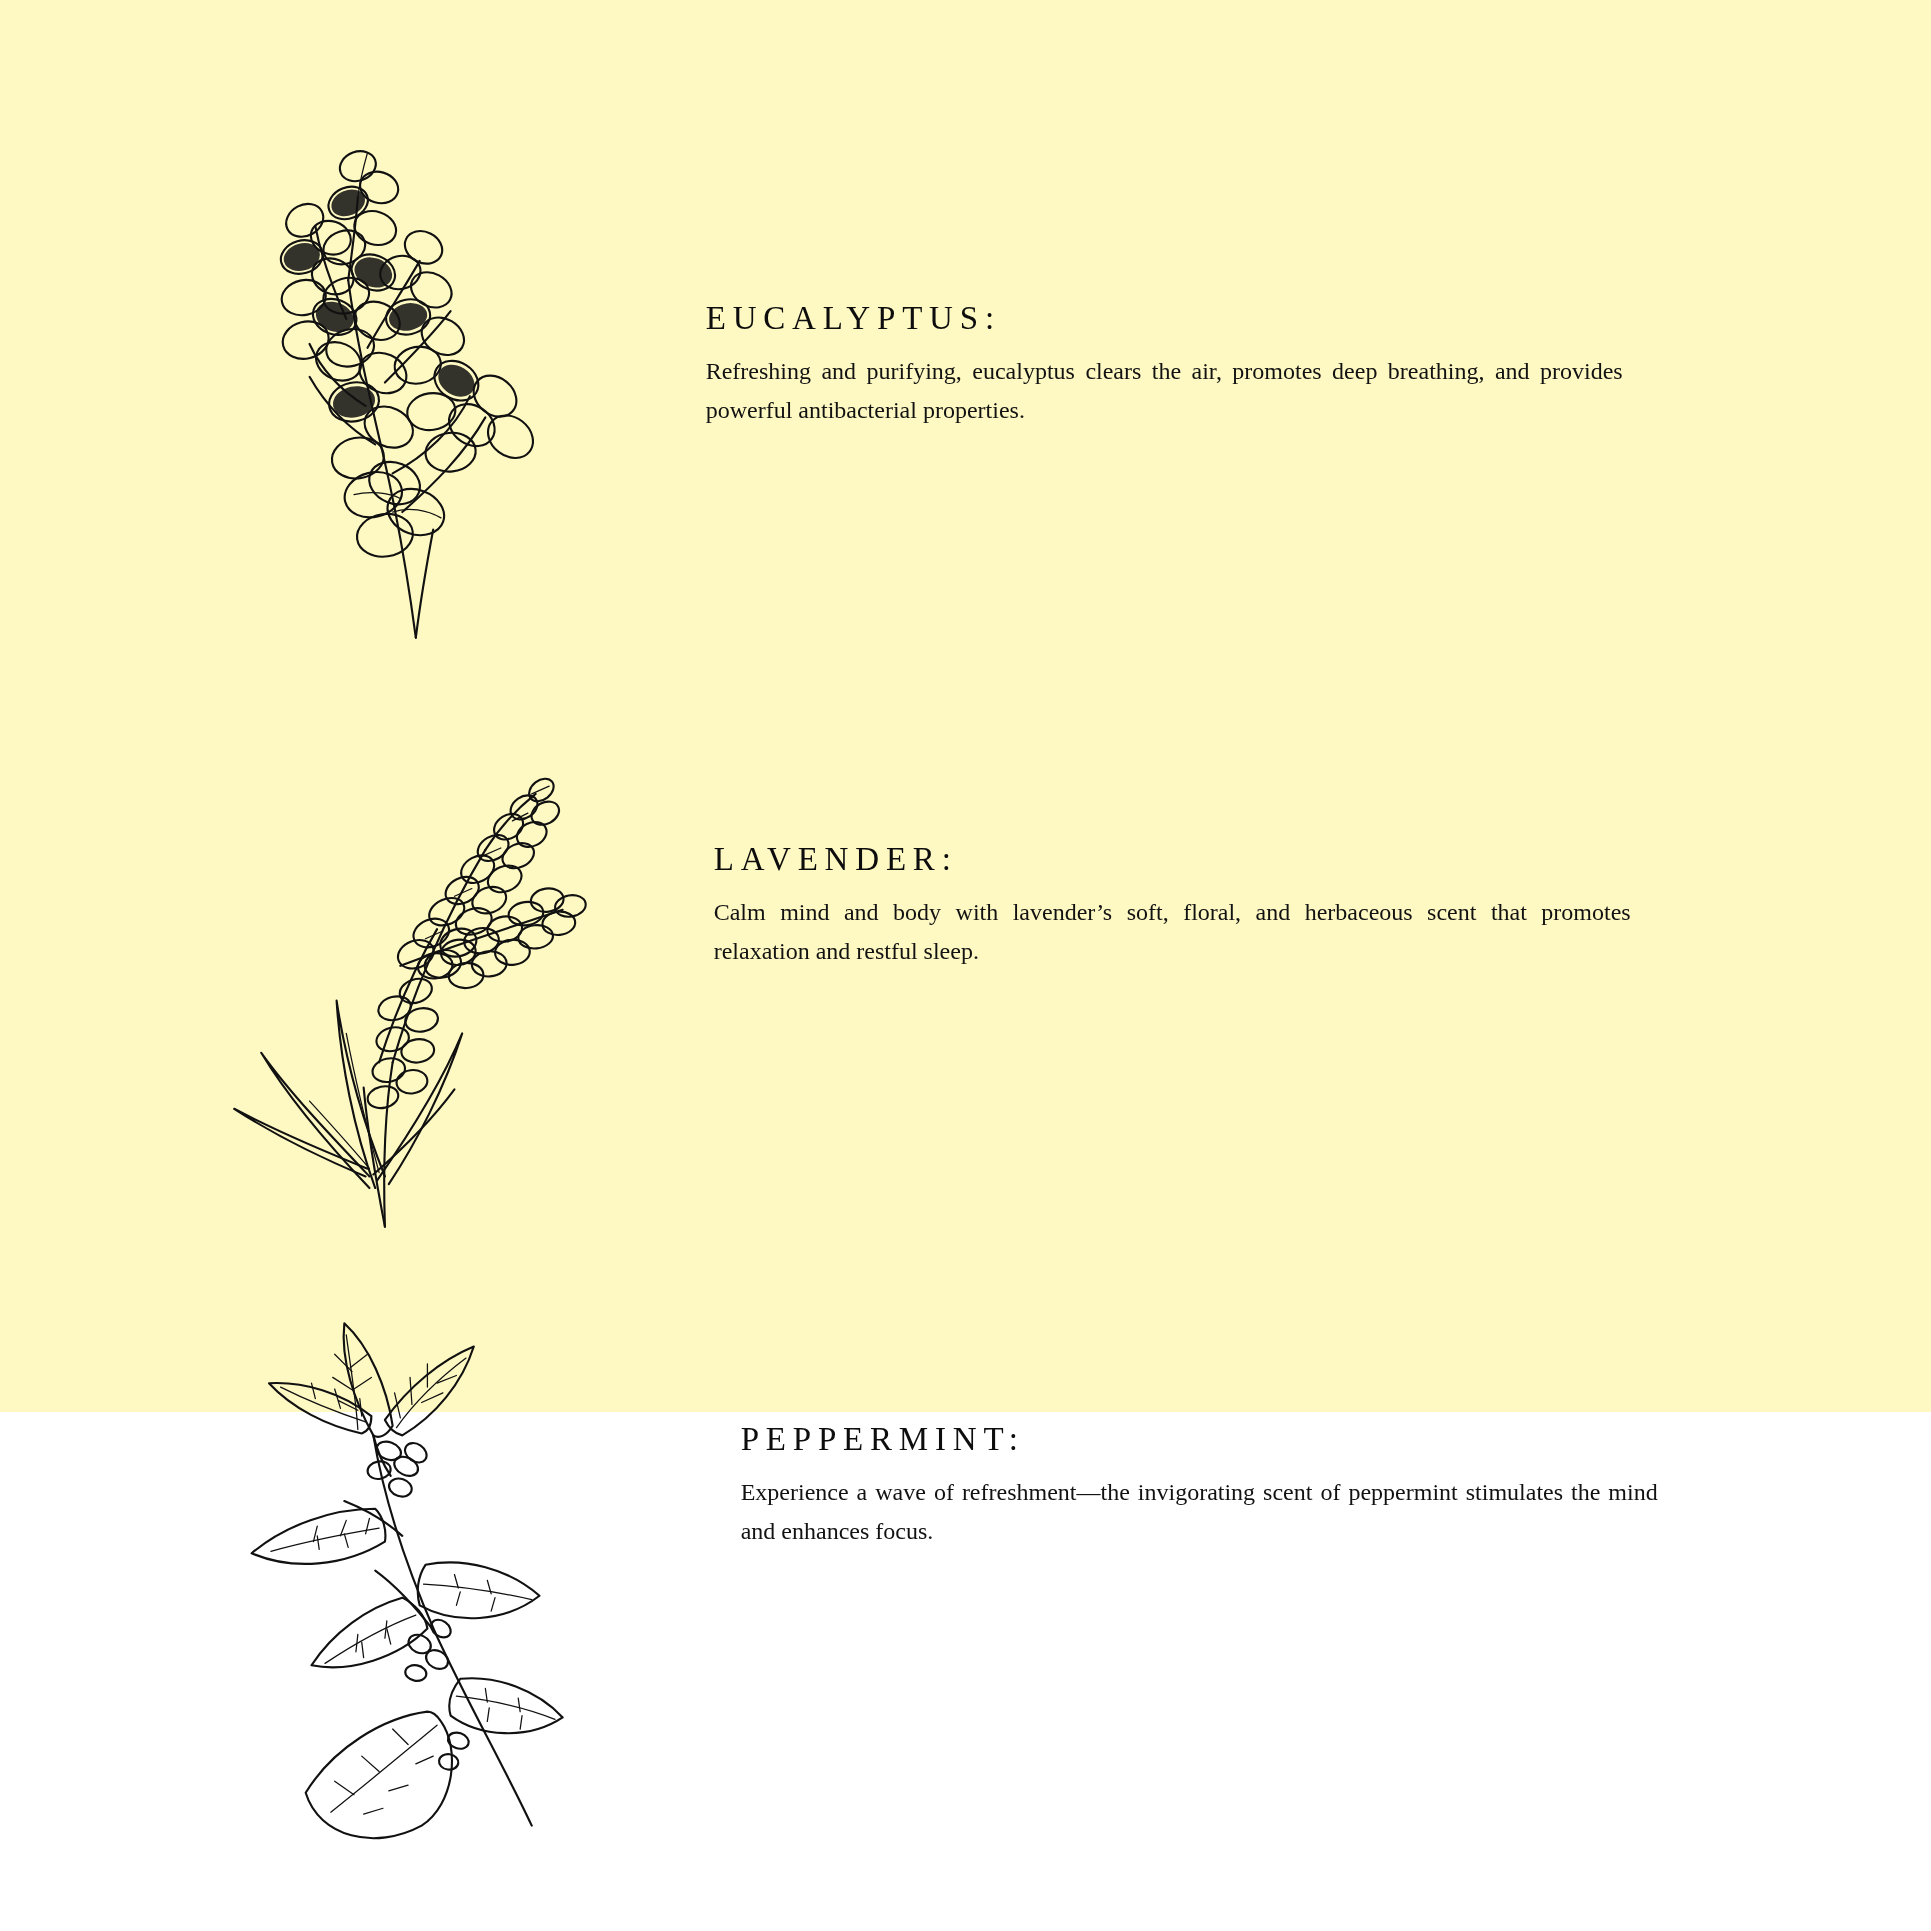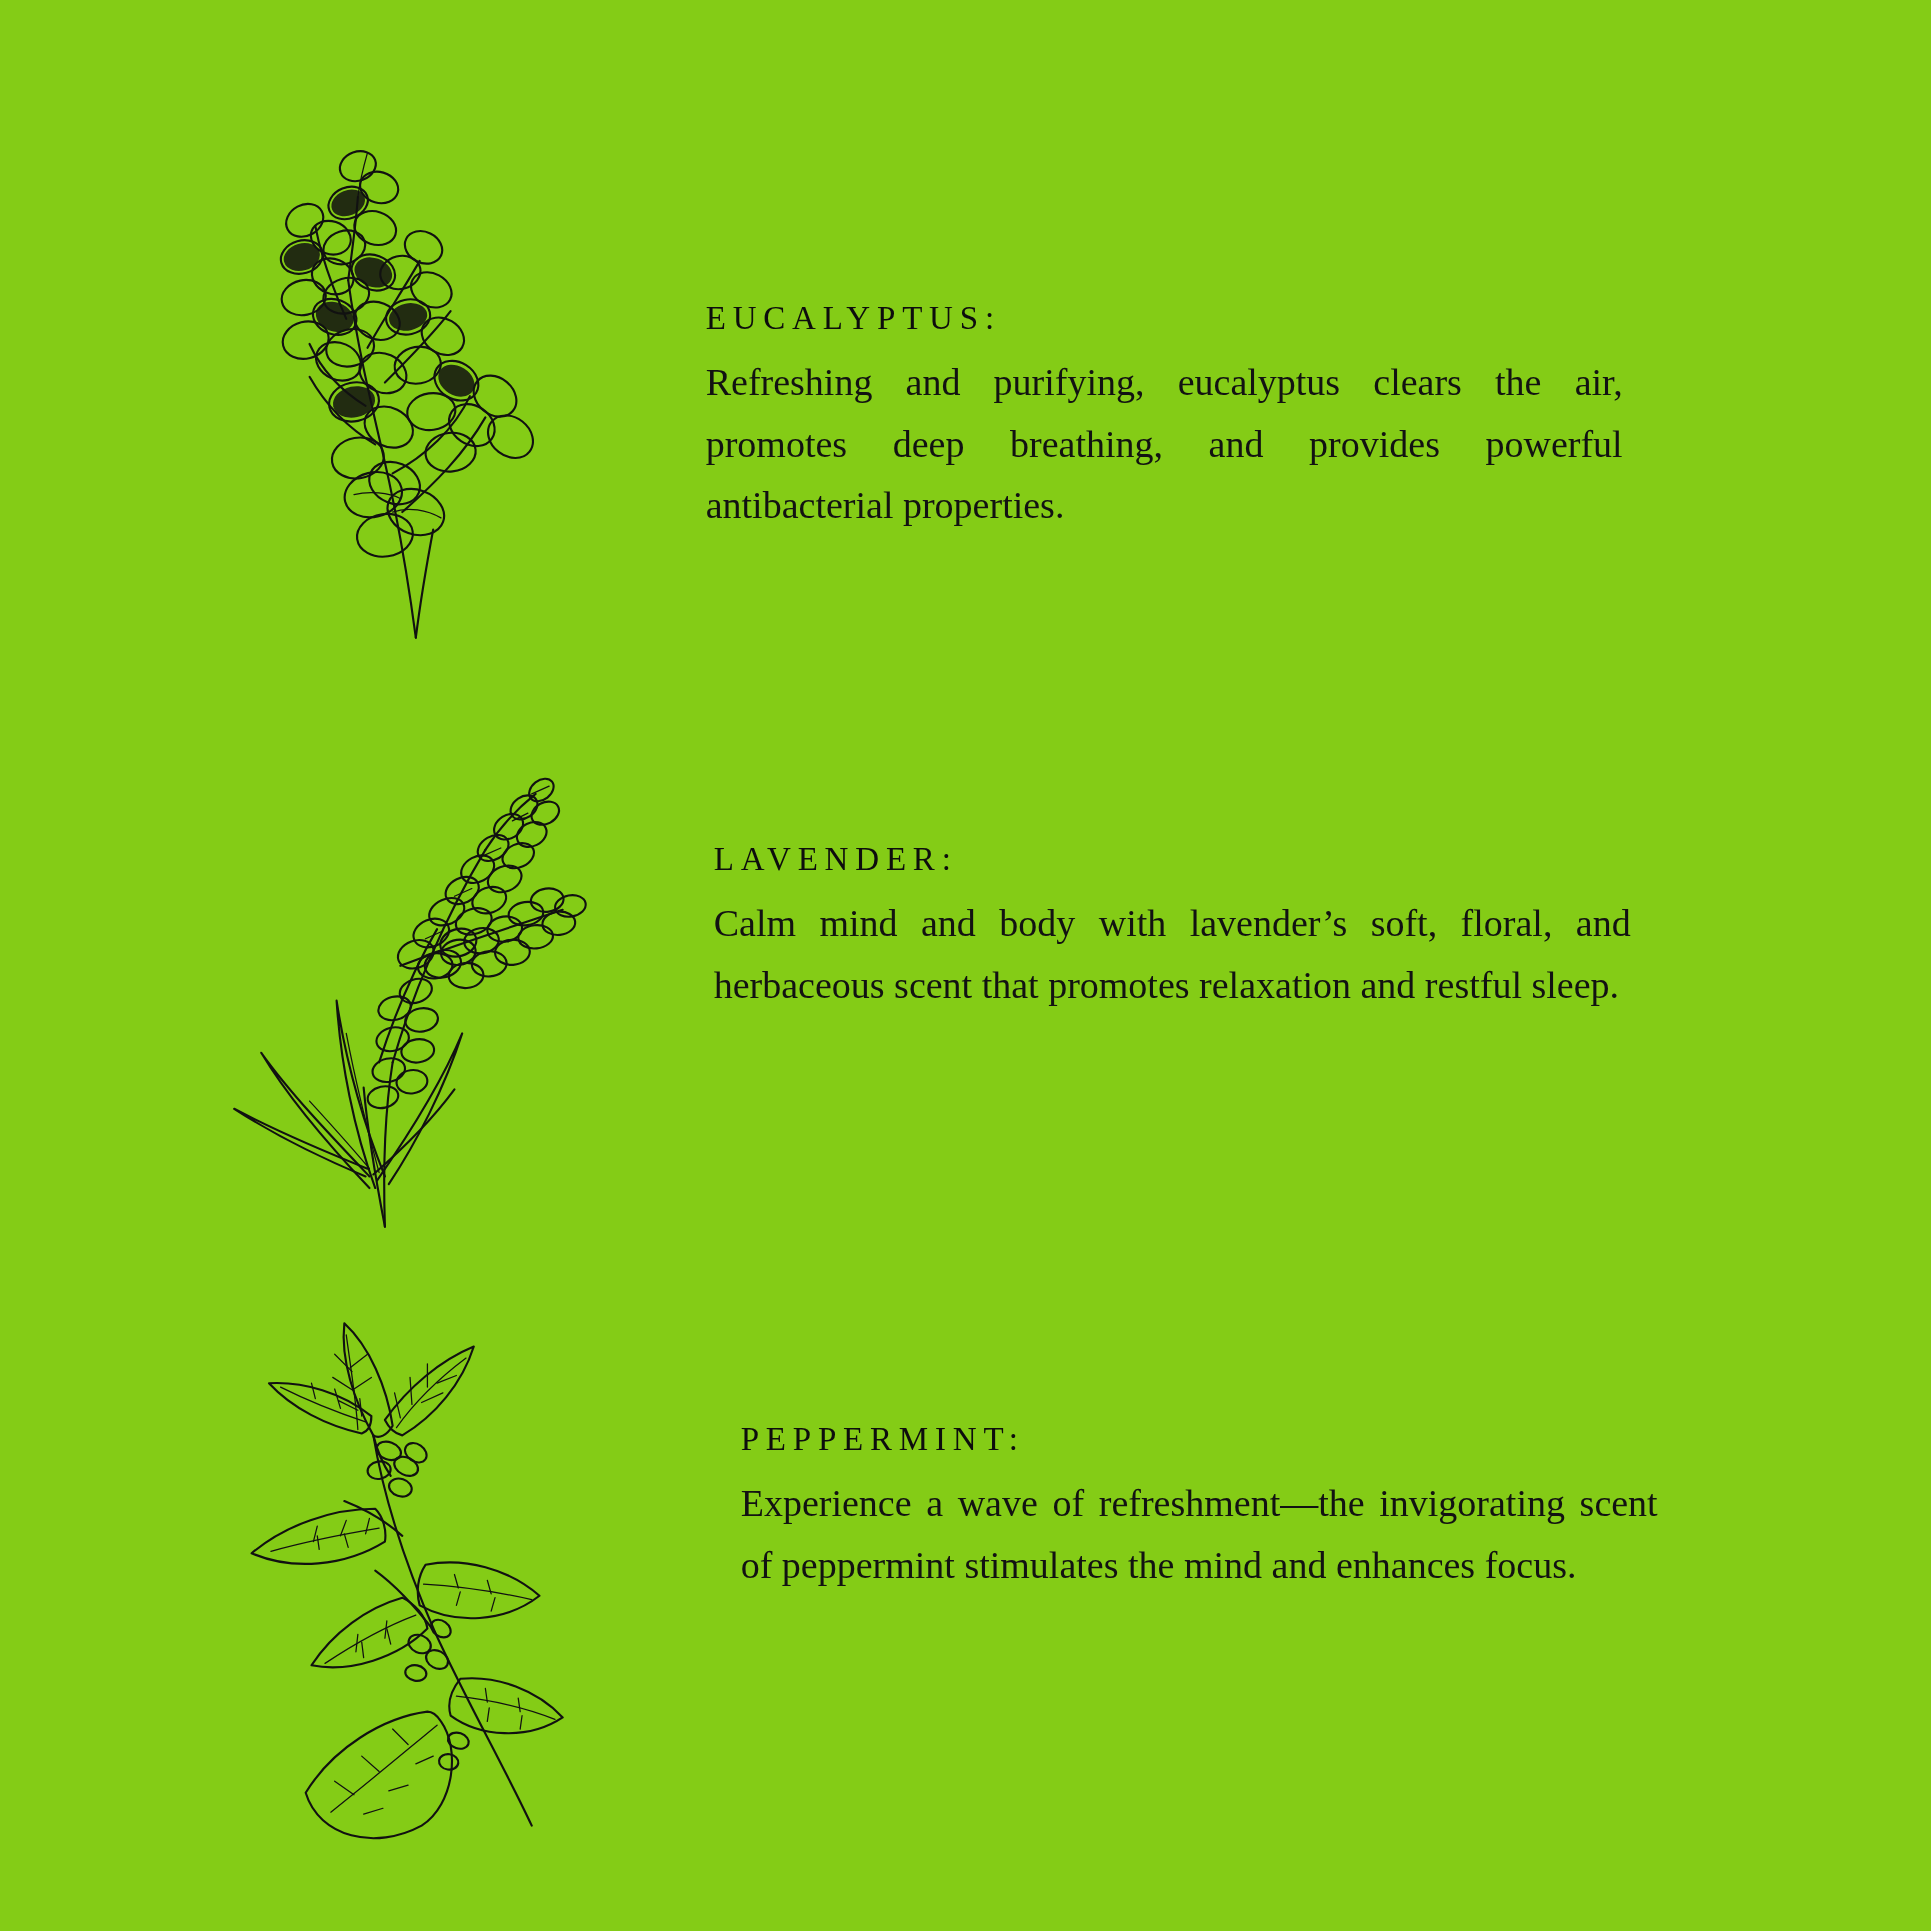--- a/index.html
+++ b/index.html
@@ -10,22 +10,22 @@
   body {
     width: 1931px;
     height: 1931px;
     font-family: "Liberation Serif", serif;
     color: #111111;
     overflow: hidden;
   }
   .page {
     position: relative;
     width: 1931px;
-    height: 1931px;
-    background: #84cc16;
+    height: 1412px;
+    background: #fef9c3;
     box-sizing: border-box;
   }
   .entry {
     position: absolute;
     display: flex;
     align-items: flex-start;
     width: 1641px;
     left: 97px;
   }
   .entry-illustration {
@@ -47,21 +47,21 @@
     font-family: "Liberation Serif", serif;
     font-size: 33px;
     letter-spacing: 6.8px;
     font-weight: 400;
     color: #0d0d0d;
     margin: 0 0 13.5px 0;
     line-height: 1.2;
   }
   .entry-body {
     font-family: "Liberation Serif", serif;
-    font-size: 38px;
+    font-size: 24px;
     line-height: 1.62;
     color: #121212;
     margin: 0;
     text-align: justify;
     text-justify: inter-word;
     max-width: 917px;
   }
 
   
   #entry-eucalyptus { top: 58px; }

